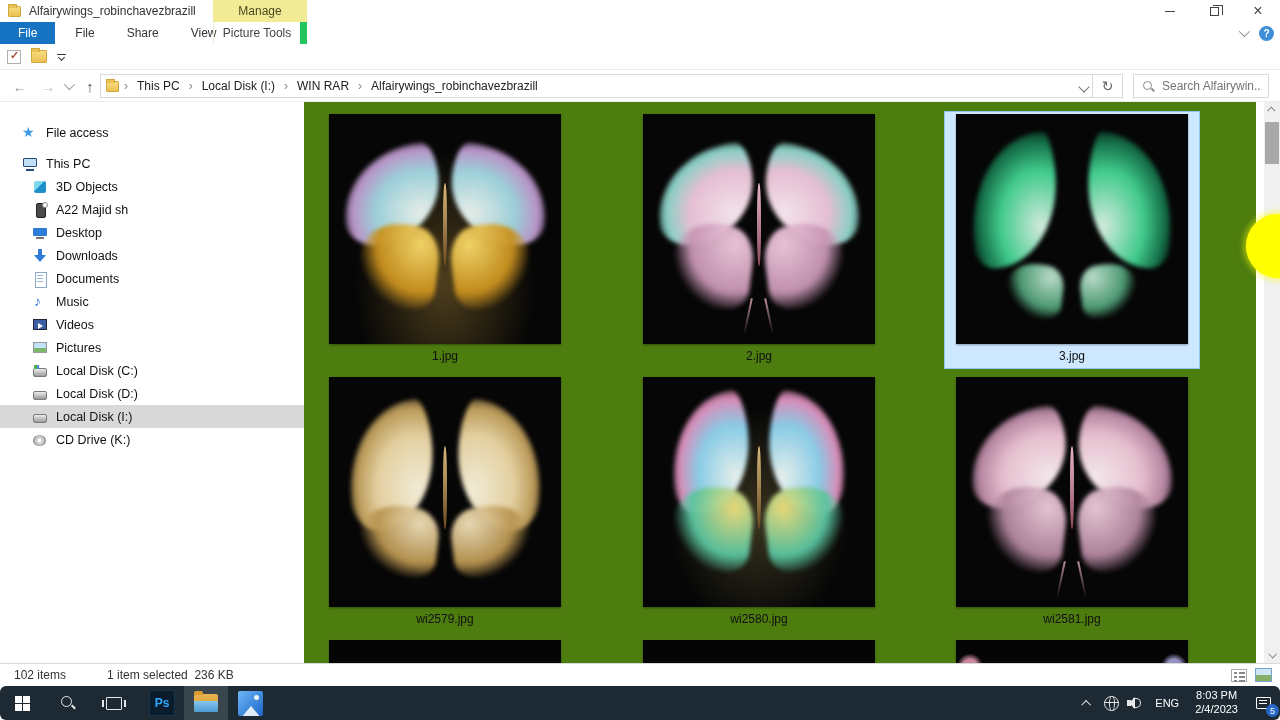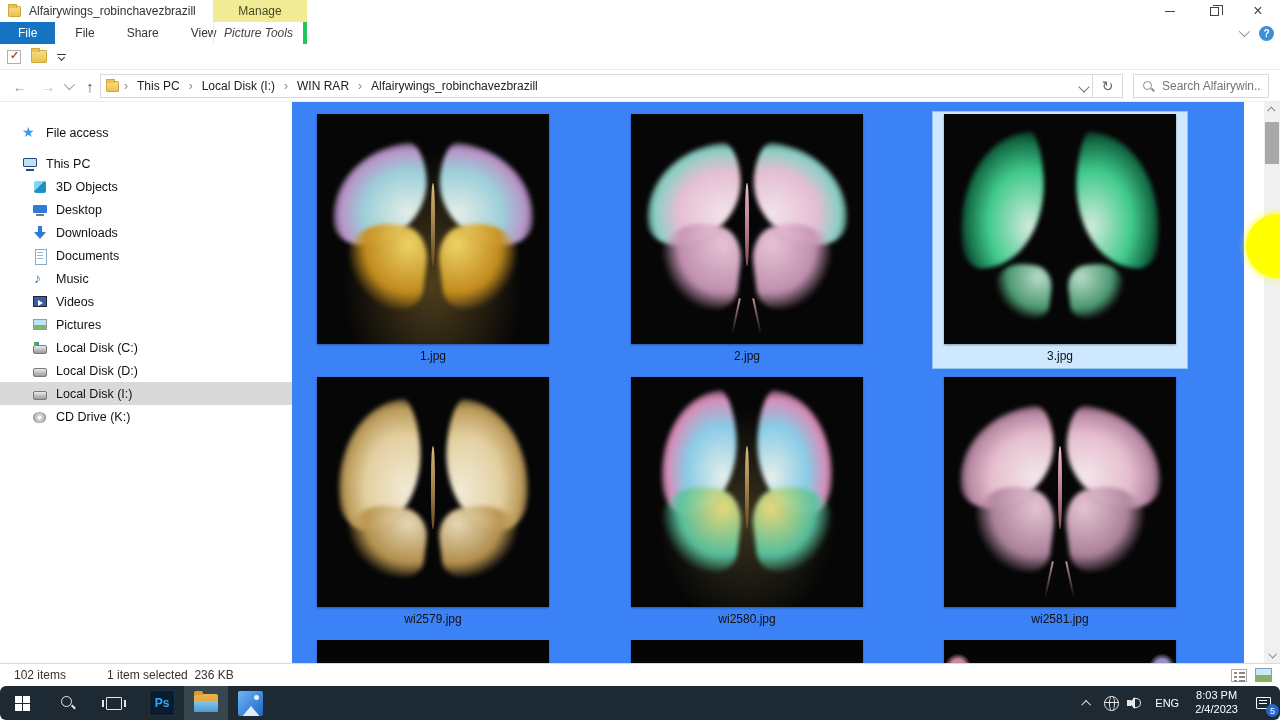--- a/index.html
+++ b/index.html
@@ -15,21 +15,21 @@
   .win-controls { position:absolute; right:0; top:0; height:22px; display:flex; }
   .win-btn { width:44px; height:22px; display:flex; align-items:center; justify-content:center; color:#444; font-size:13px; }
   .restore-glyph { width:9px; height:9px; border:1px solid #444; position:relative; background:#fff; }
   .restore-glyph::before { content:""; position:absolute; left:2px; top:-3px; width:9px; height:9px; border:1px solid #444; border-bottom:none; border-left:none; }
   .min-glyph { width:10px; height:1px; background:#444; }
 
   
   .tabrow { position:absolute; left:0; top:22px; width:1280px; height:22px; background:#fff; display:flex; align-items:stretch; }
   .tab { padding:0 16px; display:flex; align-items:center; color:#333; }
   .tab.file { background:#1673c2; color:#fff; padding:0 18px; }
-  .context-tab { position:absolute; left:213px; top:0; width:94px; height:22px; display:flex; align-items:center; justify-content:center; color:#444; border-left:1px solid #efedd2; border-right:4px solid #22c55e;font-style:italic; }
+  .context-tab { position:absolute; left:213px; top:0; width:94px; height:22px; display:flex; align-items:center; justify-content:center; color:#444; border-left:1px solid #efedd2; border-right:7px solid #22c55e; }
   .ribbon-right { position:absolute; right:6px; top:0; height:22px; display:flex; align-items:center; gap:12px; }
   .chev-down { width:8px; height:8px; border-right:1.5px solid #888; border-bottom:1.5px solid #888; transform:rotate(45deg) translateY(-2px); }
   .help-circle { width:15px; height:15px; border-radius:50%; background:#3f8fd8; color:#fff; font-size:10px; font-weight:bold; display:flex; align-items:center; justify-content:center; }
 
   
   .qat { position:absolute; left:0; top:44px; width:1280px; height:26px; background:#fff; border-bottom:1px solid #ececec; display:flex; align-items:center; gap:10px; padding-left:7px; }
   .check-icon { width:14px; height:14px; border:1px solid #b0b0b0; background:#fff; position:relative; }
   .check-icon::before { content:"✓"; position:absolute; left:2px; top:-2px; color:#b4533c; font-size:11px; font-weight:bold; }
   .qat-more { display:flex; flex-direction:column; align-items:center; color:#333; }
   .qat-more .bar { width:9px; height:1px; background:#333; margin-bottom:1px; }
@@ -79,21 +79,21 @@
   .pics-icon::before { content:""; position:absolute; left:1px; top:2px; right:1px; bottom:3px; background:linear-gradient(#bfe3f7 55%,#7ab86a 55%); border:1px solid #999; }
   .vid-icon::before { content:""; position:absolute; left:1px; top:2px; right:1px; bottom:3px; background:#3a5ea5; border:1px solid #223; }
   .vid-icon::after { content:""; position:absolute; left:6px; top:6px; border-left:5px solid #fff; border-top:3px solid transparent; border-bottom:3px solid transparent; }
   .disk-icon::before { content:""; position:absolute; left:1px; top:5px; right:1px; height:7px; background:linear-gradient(#ececec,#9a9a9a); border:1px solid #7a7a7a; border-radius:2px; }
   .disk-icon.sys::after { content:""; position:absolute; left:2px; top:2px; width:5px; height:4px; background:linear-gradient(90deg,#4db24d 50%,#3a8fd8 50%); }
   .cd-icon::before { content:""; position:absolute; left:1px; top:3px; width:13px; height:11px; border-radius:50%; background:radial-gradient(circle,#fff 1.5px,#c9c9c9 2.5px 4.5px,#8f8f8f 5.5px); }
   .net-icon::before { content:""; position:absolute; left:0; top:3px; width:9px; height:7px; background:#bfe0f7; border:1.5px solid #264a7a; }
   .net-icon::after { content:""; position:absolute; left:6px; top:7px; width:9px; height:7px; background:#e8d9a0; border:1.5px solid #7a6a30; }
 
   
-  .content { position:absolute; left:292px; top:102px; width:952px; height:561px; background:#3b82f6; overflow:hidden; }
+  .content { position:absolute; left:304px; top:102px; width:952px; height:561px; background:#4d7c0f; overflow:hidden; }
   .file-item { position:absolute; display:flex; flex-direction:column; align-items:center; padding:2px 11px 3px; border:1px solid transparent; }
   .file-item.selected { background:#cde8ff; border-color:#8ec8f5; }
   .file-label { margin-top:5px; height:16px; font-size:12px; color:#111; }
   .thumb { position:relative; width:232px; height:230px; background:#060606; overflow:hidden; box-shadow:0 1px 2px rgba(0,0,0,.35); }
   .wing { position:absolute; filter:blur(2px); opacity:.96; }
   .ul,.ur { width:42%; height:42%; top:14%; background:radial-gradient(ellipse at 78% 72%, var(--u1) 0%, var(--u2) 42%, var(--u3) 64%, rgba(0,0,0,0) 78%); border-radius:85% 15% 70% 30%/75% 35% 65% 25%; }
   .ul { left:6%; transform:rotate(-6deg); }
   .ur { right:6%; transform:scaleX(-1) rotate(-6deg); }
   .ll,.lr { width:34%; height:36%; top:48%; background:radial-gradient(ellipse at 75% 22%, var(--l1) 0%, var(--l2) 52%, rgba(0,0,0,0) 74%); border-radius:60% 40% 35% 65%/50% 50% 30% 70%; }
   .ll { left:13%; transform:rotate(7deg); }
@@ -268,20 +268,24 @@
       </div>
     <div class="side-row">
         <span class="sicon pc-icon"></span>
         <span class="side-label">This PC</span>
       </div>
     <div class="side-row indent">
         <span class="sicon cube-icon"></span>
         <span class="side-label">3D Objects</span>
       </div>
     <div class="side-row indent">
+        <span class="sicon phone-icon"></span>
+        <span class="side-label">A22 Majid sh</span>
+      </div>
+    <div class="side-row indent">
         <span class="sicon desktop-icon"></span>
         <span class="side-label">Desktop</span>
       </div>
     <div class="side-row indent">
         <span class="sicon dl-icon"></span>
         <span class="side-label">Downloads</span>
       </div>
     <div class="side-row indent">
         <span class="sicon doc-icon"></span>
         <span class="side-label">Documents</span>

